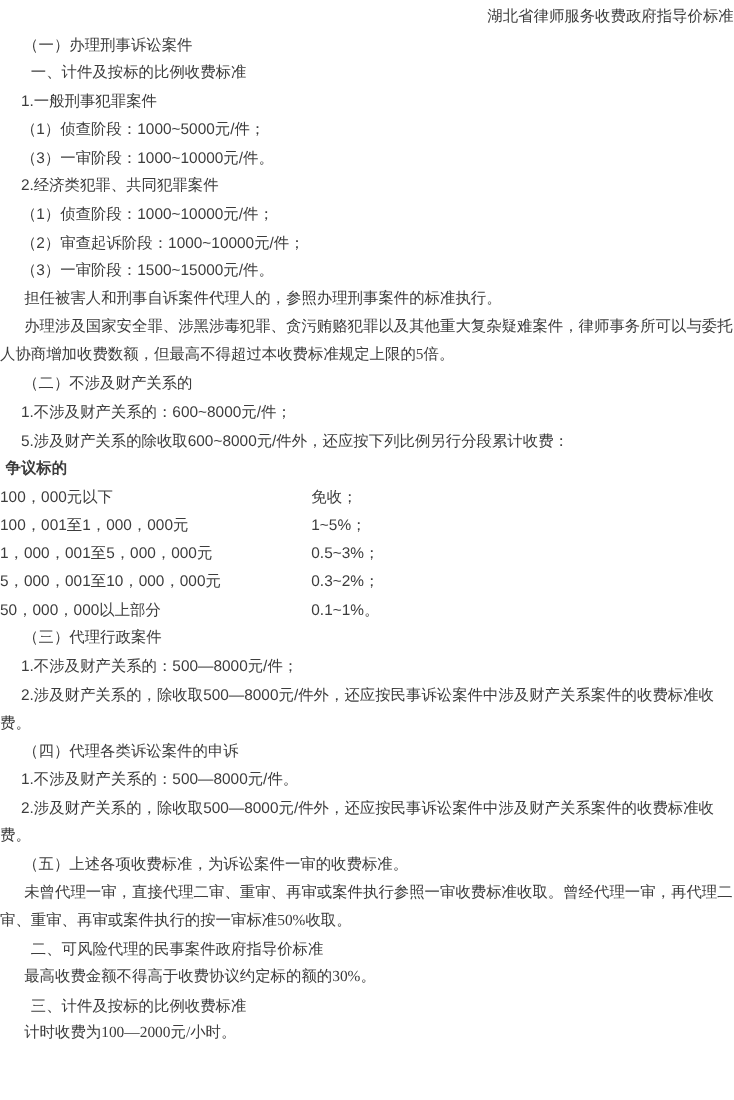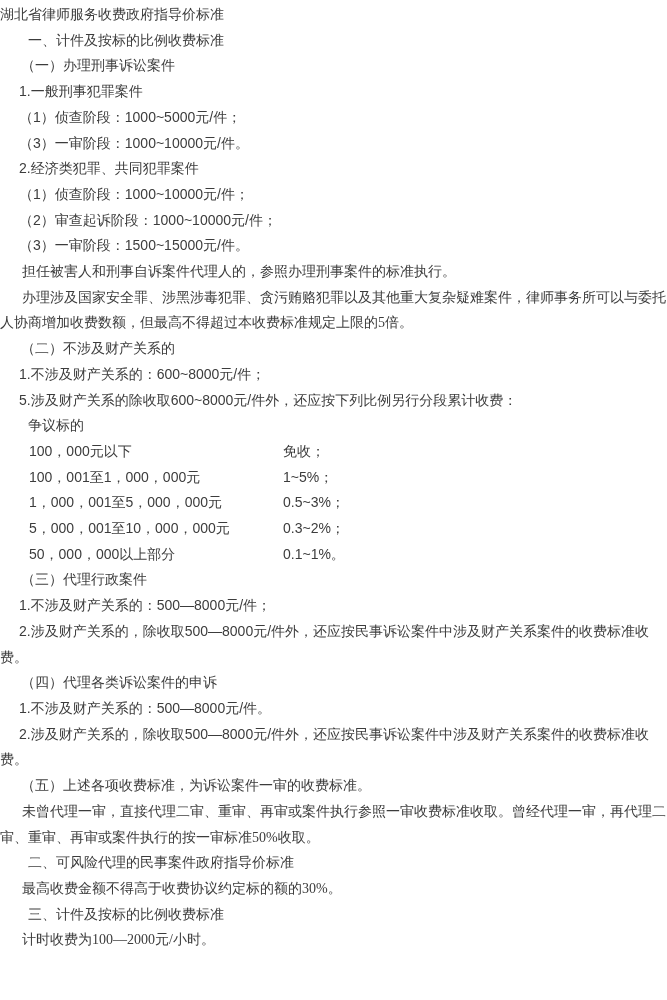--- a/index.html
+++ b/index.html
@@ -8,50 +8,49 @@
     min-height: 1000px;
     font-family: "Liberation Sans", sans-serif;
     font-size: 14px;
     color: #3c3c3c;
   }
   .doc { padding-top: 2px; }
   .doc-title {
     margin: 0;
     font-size: 14px;
     font-weight: normal;
-    text-align: left;
+    text-align: right;
     line-height: 25.7px;
   }
   .line {
     margin: 0;
     line-height: 25.7px;
     word-break: break-all;
   }
   .b-section { text-indent: 28px; }
   .b-sub     { text-indent: 21px; }
   .b-item    { text-indent: 19px; }
   .b-para    { text-indent: 22px; font-family: Liberation Serif, serif; }
   .fee-table { }
   .fee-row { display: flex; line-height: 25.7px; }
   .fee-col1 {
     flex: 0 0 283px;
     box-sizing: border-box;
-    padding-left: 29px;
   }
-  .fee-head .fee-col1 { padding-left: 28px; }
+  .fee-head .fee-col1 { padding-left: 5px; font-weight: bold; }
   .fee-col2 { flex: 1; }
 </style>
 </head>
 <body>
 
 <div class="doc">
   <p class="doc-title">湖北省律师服务收费政府指导价标准</p>
   <div id="doc-body">
+      <p class="line b-sub">（一）办理刑事诉讼案件</p>
       <p class="line b-section">一、计件及按标的比例收费标准</p>
-      <p class="line b-sub">（一）办理刑事诉讼案件</p>
       <p class="line b-item">1.一般刑事犯罪案件</p>
       <p class="line b-item">（1）侦查阶段：1000~5000元/件；</p>
       <p class="line b-item">（3）一审阶段：1000~10000元/件。</p>
       <p class="line b-item">2.经济类犯罪、共同犯罪案件</p>
       <p class="line b-item">（1）侦查阶段：1000~10000元/件；</p>
       <p class="line b-item">（2）审查起诉阶段：1000~10000元/件；</p>
       <p class="line b-item">（3）一审阶段：1500~15000元/件。</p>
       <p class="line b-para">担任被害人和刑事自诉案件代理人的，参照办理刑事案件的标准执行。</p>
       <p class="line b-para">办理涉及国家安全罪、涉黑涉毒犯罪、贪污贿赂犯罪以及其他重大复杂疑难案件，律师事务所可以与委托人协商增加收费数额，但最高不得超过本收费标准规定上限的5倍。</p>
       <p class="line b-sub">（二）不涉及财产关系的</p>

